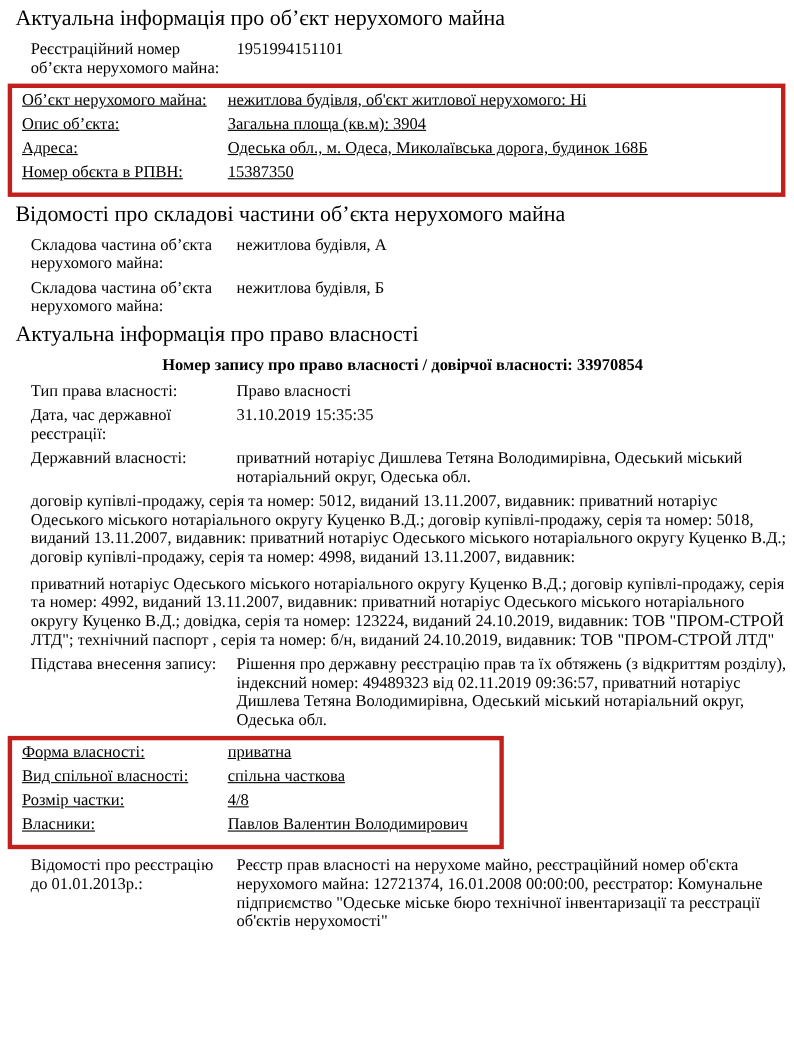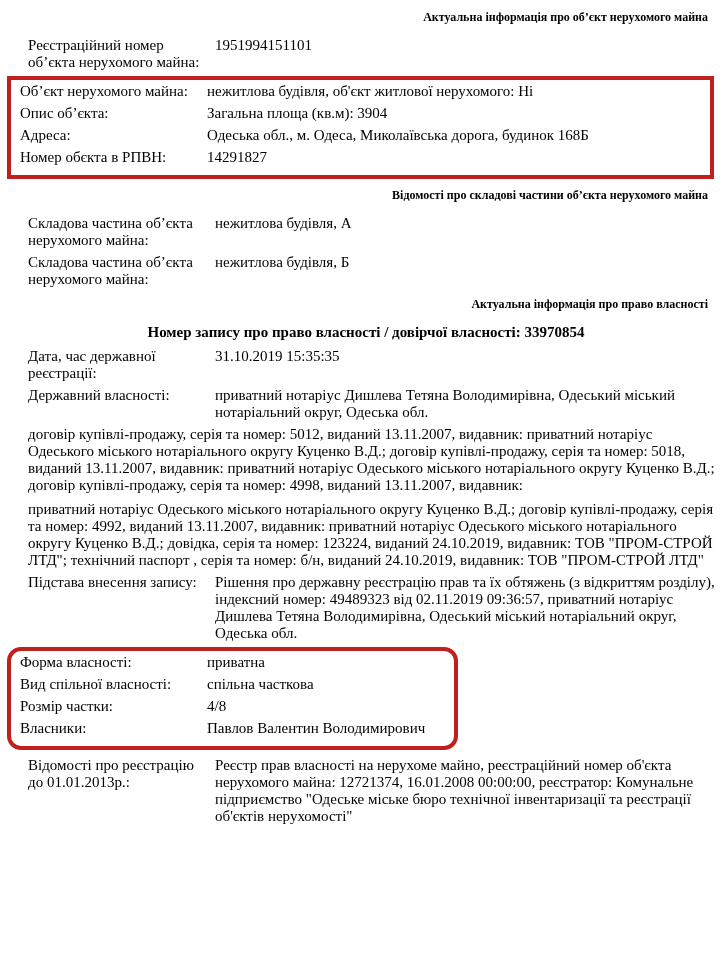--- a/index.html
+++ b/index.html
@@ -3,37 +3,38 @@
 <meta charset="utf-8">
 <style>
   html, body { margin:0; padding:0; background:#ffffff; }
   .page {
     width:722px; height:956px; box-sizing:border-box;
     padding-top:9px; overflow:hidden; background:#ffffff;
     font-family:"Liberation Serif", "DejaVu Serif", serif;
     font-size:15px; line-height:17px; color:#000000;
   }
   .heading {
-    font-weight:bold; font-size:12px; text-align:right;
+    font-weight:normal; font-size:20px; text-align:left;
     margin:8px 14px 11px 14px;
   }
   .heading.first { margin-top:0; }
   .row { display:flex; align-items:flex-start; padding:0 5px 0 28px; margin-bottom:5px; }
   .row .label { flex:0 0 187px; padding-right:10px; box-sizing:border-box; }
   .row .value { flex:1; }
   .value p { margin:0; }
   .value p + p { margin-top:7px; }
   .record-line { font-weight:bold; margin:0 18px 7px 28px;text-align:center; }
   .highlight-box {
     border:4px solid #c1201d;
     margin:0 8px 7px 7px;
     padding:3px 0 4px 0;
+    text-decoration:underline;
   }
   .highlight-box .row { padding-left:9px; padding-right:10px; }
-  .highlight-box.narrow { width:451px; box-sizing:border-box;border-radius:14px; }
+  .highlight-box.narrow { width:451px; box-sizing:border-box; }
 </style>
 </head>
 <body>
 
 <div class="page">
 
   <div class="heading first">Актуальна інформація про об’єкт нерухомого майна</div>
 
   <div class="row">
     <div class="label">Реєстраційний номер об’єкта нерухомого майна:</div>
@@ -48,39 +49,43 @@
     <div class="row">
       <div class="label">Опис об’єкта:</div>
       <div class="value">Загальна площа (кв.м): 3904</div>
     </div>
     <div class="row">
       <div class="label">Адреса:</div>
       <div class="value">Одеська обл., м. Одеса, Миколаївська дорога, будинок 168Б</div>
     </div>
     <div class="row">
       <div class="label">Номер обєкта в РПВН:</div>
-      <div class="value">14291827</div>
+      <div class="value">15387350</div>
     </div>
   </div>
 
   <div class="heading">Відомості про складові частини об’єкта нерухомого майна</div>
 
   <div class="row">
     <div class="label">Складова частина об’єкта нерухомого майна:</div>
     <div class="value">нежитлова будівля, А</div>
   </div>
   <div class="row">
     <div class="label">Складова частина об’єкта нерухомого майна:</div>
     <div class="value">нежитлова будівля, Б</div>
   </div>
 
   <div class="heading">Актуальна інформація про право власності</div>
 
   <div class="record-line">Номер запису про право власності / довірчої власності: 33970854</div>
 
+  <div class="row">
+    <div class="label">Тип права власності:</div>
+    <div class="value">Право власності</div>
+  </div>
   <div class="row">
     <div class="label">Дата, час державної реєстрації:</div>
     <div class="value">31.10.2019 15:35:35</div>
   </div>
   <div class="row">
     <div class="label">Державний власності:</div>
     <div class="value">приватний нотаріус Дишлева Тетяна Володимирівна, Одеський міський нотаріальний округ, Одеська обл.</div>
   </div>
 
   <div class="row">

